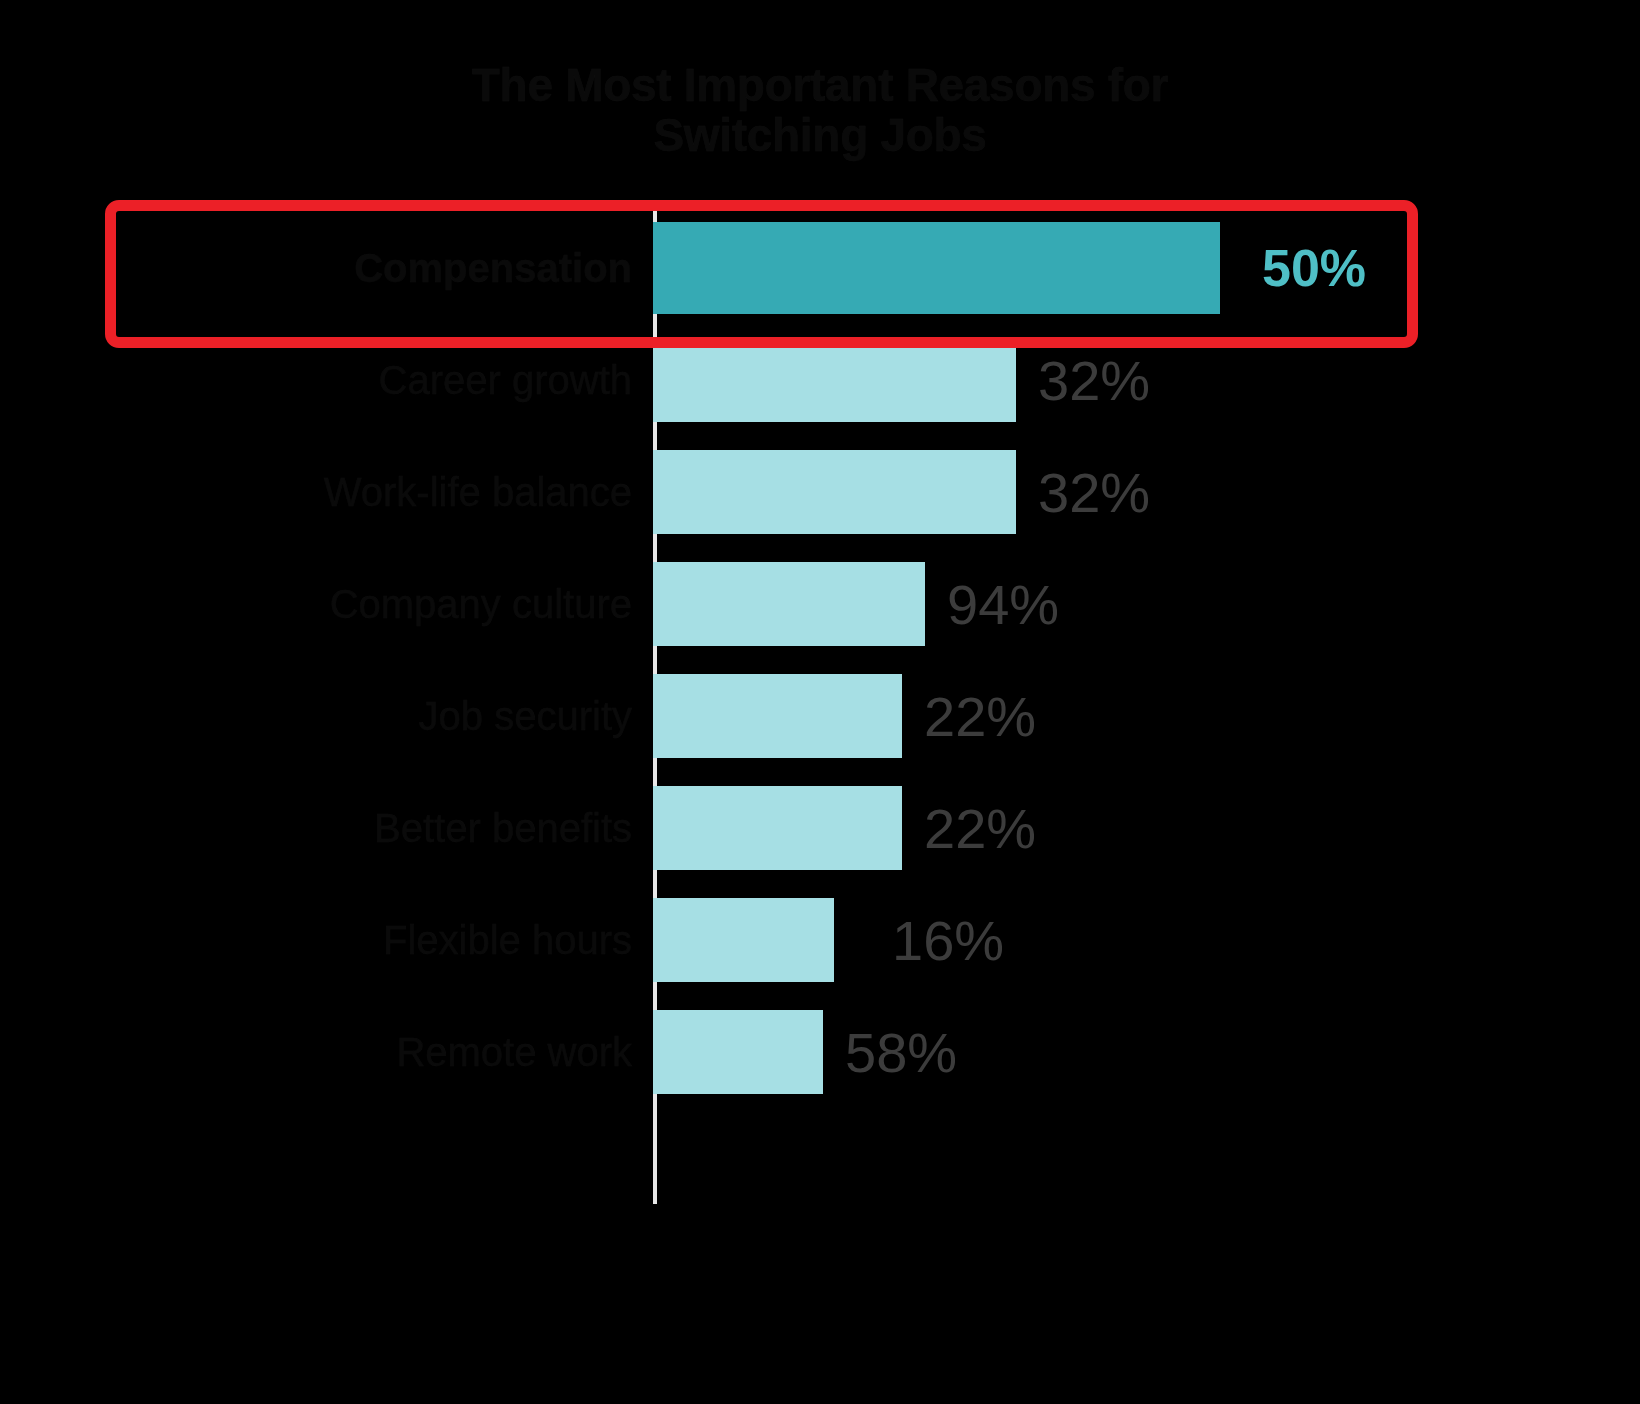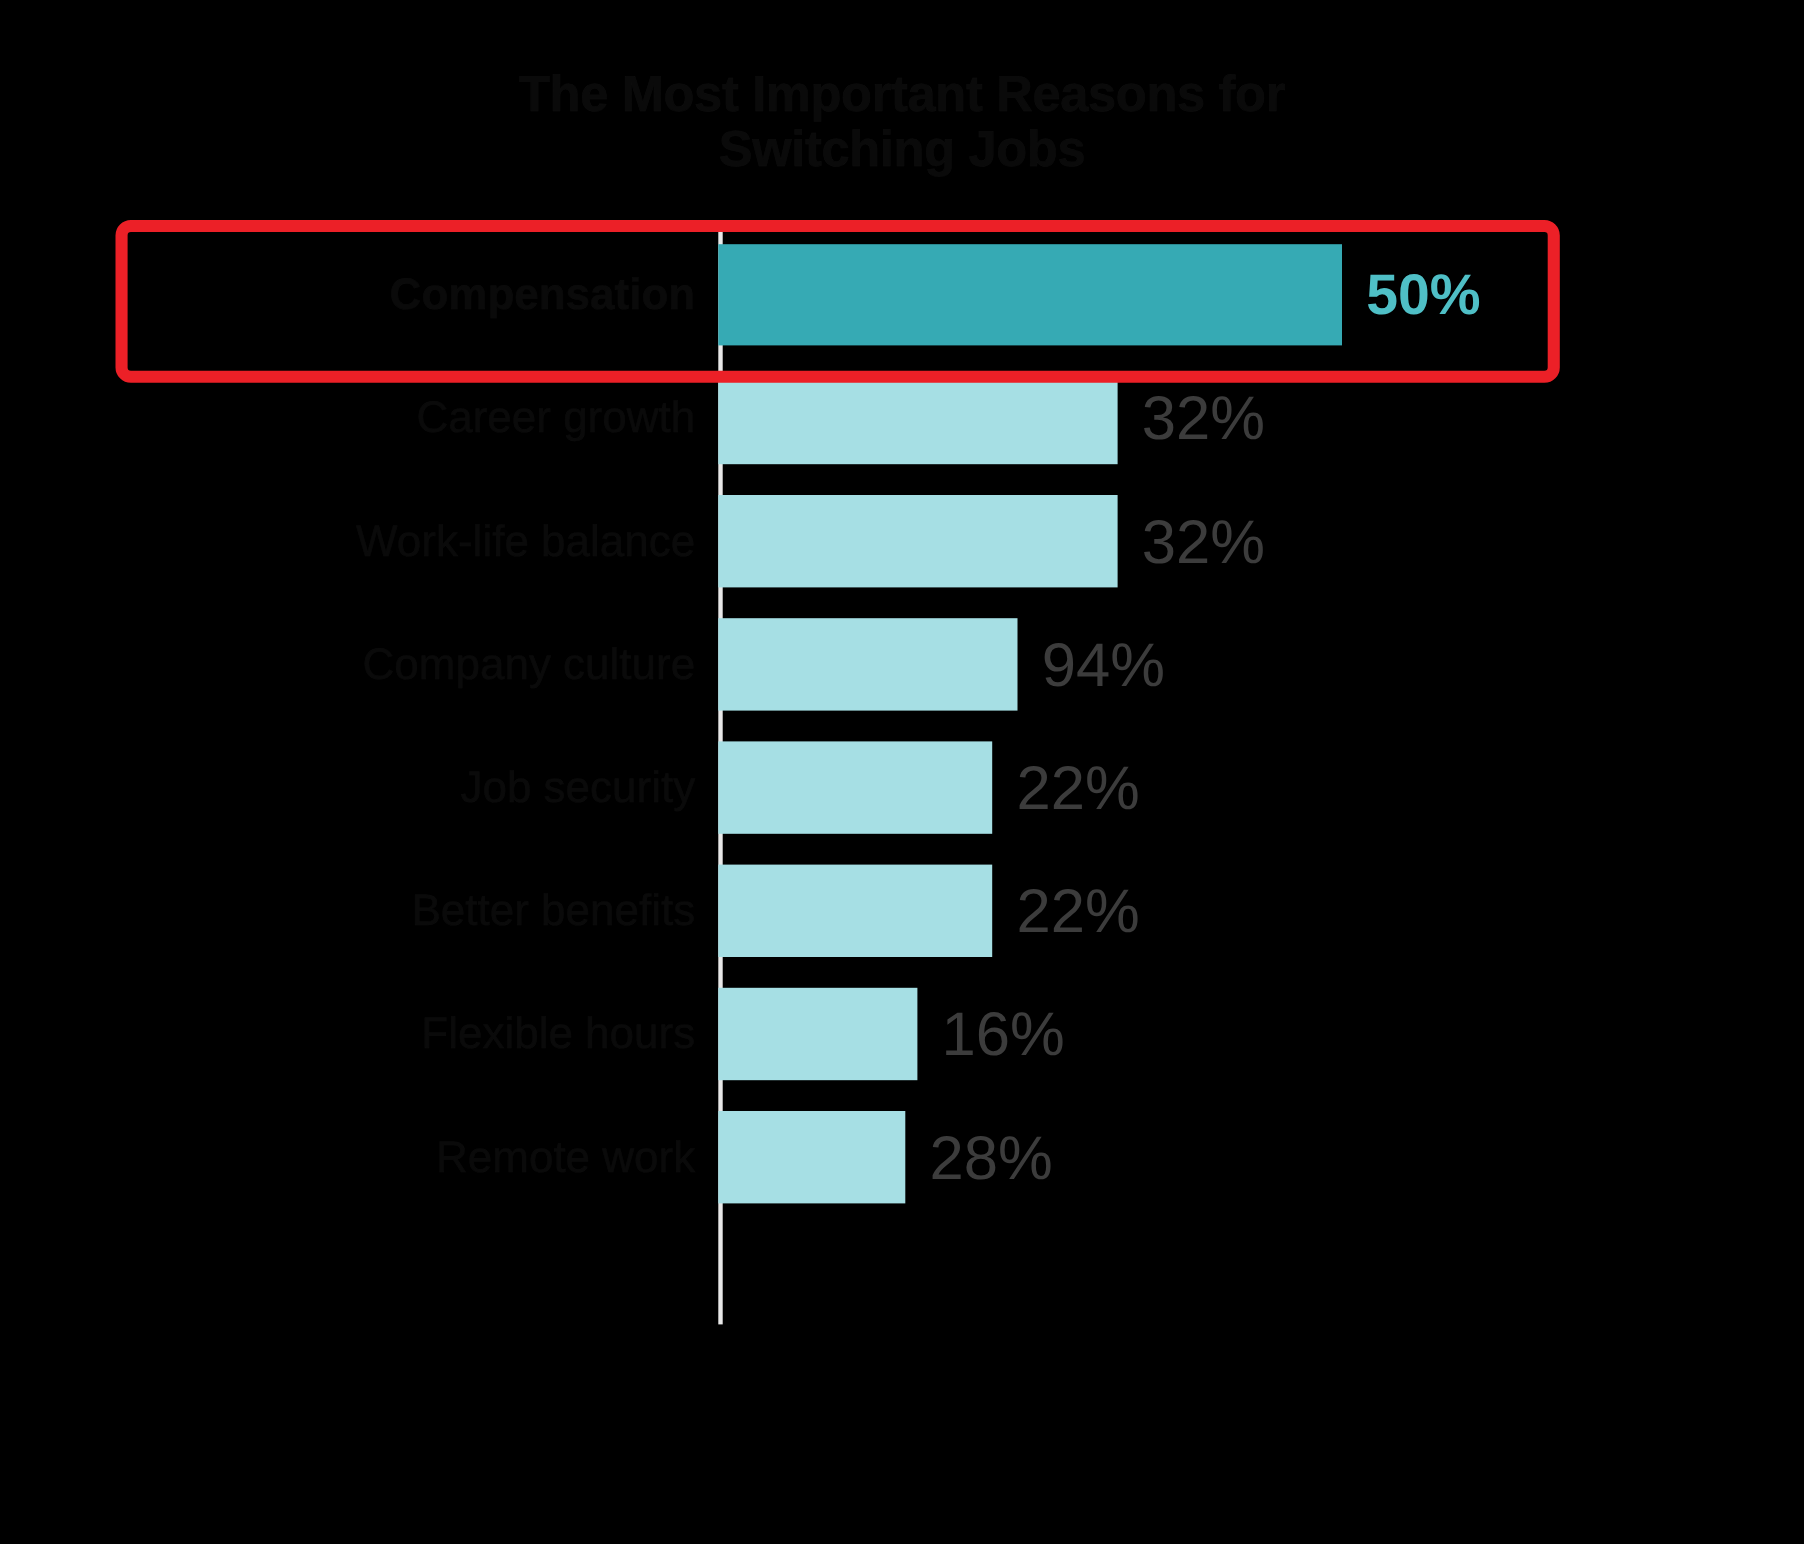--- a/index.html
+++ b/index.html
@@ -83,20 +83,21 @@
     color:#3c3c3c;
     white-space:nowrap;
   }
 
   
   .row.is-highlight .bar { background:#36AAB4; height:92px; }
   .row.is-highlight .val-label {
     color:#4FBFC6;
     font-weight:700;
     font-size:52px;
+    margin-left:20px;
   }
   .row.is-highlight .cat-label {
     font-weight:700;
   }
 
   
   .highlight-box {
     position:absolute;
     left:105px; top:200px;
     width:1313px; height:148px;
@@ -150,25 +151,25 @@
 
     <div class="row" style="top: 572px;">
       <div class="cat-label" style="color: rgb(10, 10, 10);">Better benefits</div>
       <div class="bar" style="width: 249px; background: rgb(166, 223, 228);"></div>
       <div class="val-label" style="left: 924px; color: rgb(60, 60, 60);">22%</div>
     </div>
 
     <div class="row" style="top: 684px;">
       <div class="cat-label" style="color: rgb(10, 10, 10);">Flexible hours</div>
       <div class="bar" style="width: 181px; background: rgb(166, 223, 228);"></div>
-      <div class="val-label" style="left: 856px; color: rgb(60, 60, 60);">16%</div>
+      <div class="val-label" style="left: 892px; color: rgb(60, 60, 60);">16%</div>
     </div>
 
     <div class="row" style="top: 796px;">
       <div class="cat-label" style="color: rgb(10, 10, 10);">Remote work</div>
       <div class="bar" style="width: 170px; background: rgb(166, 223, 228);"></div>
-      <div class="val-label" style="left: 845px; color: rgb(60, 60, 60);">28%</div>
+      <div class="val-label" style="left: 845px; color: rgb(60, 60, 60);">58%</div>
     </div>
   </div>
 
   <div class="highlight-box" style="border-color: rgb(236, 32, 39);"></div>
 
 </div>
 
 </body></html>

